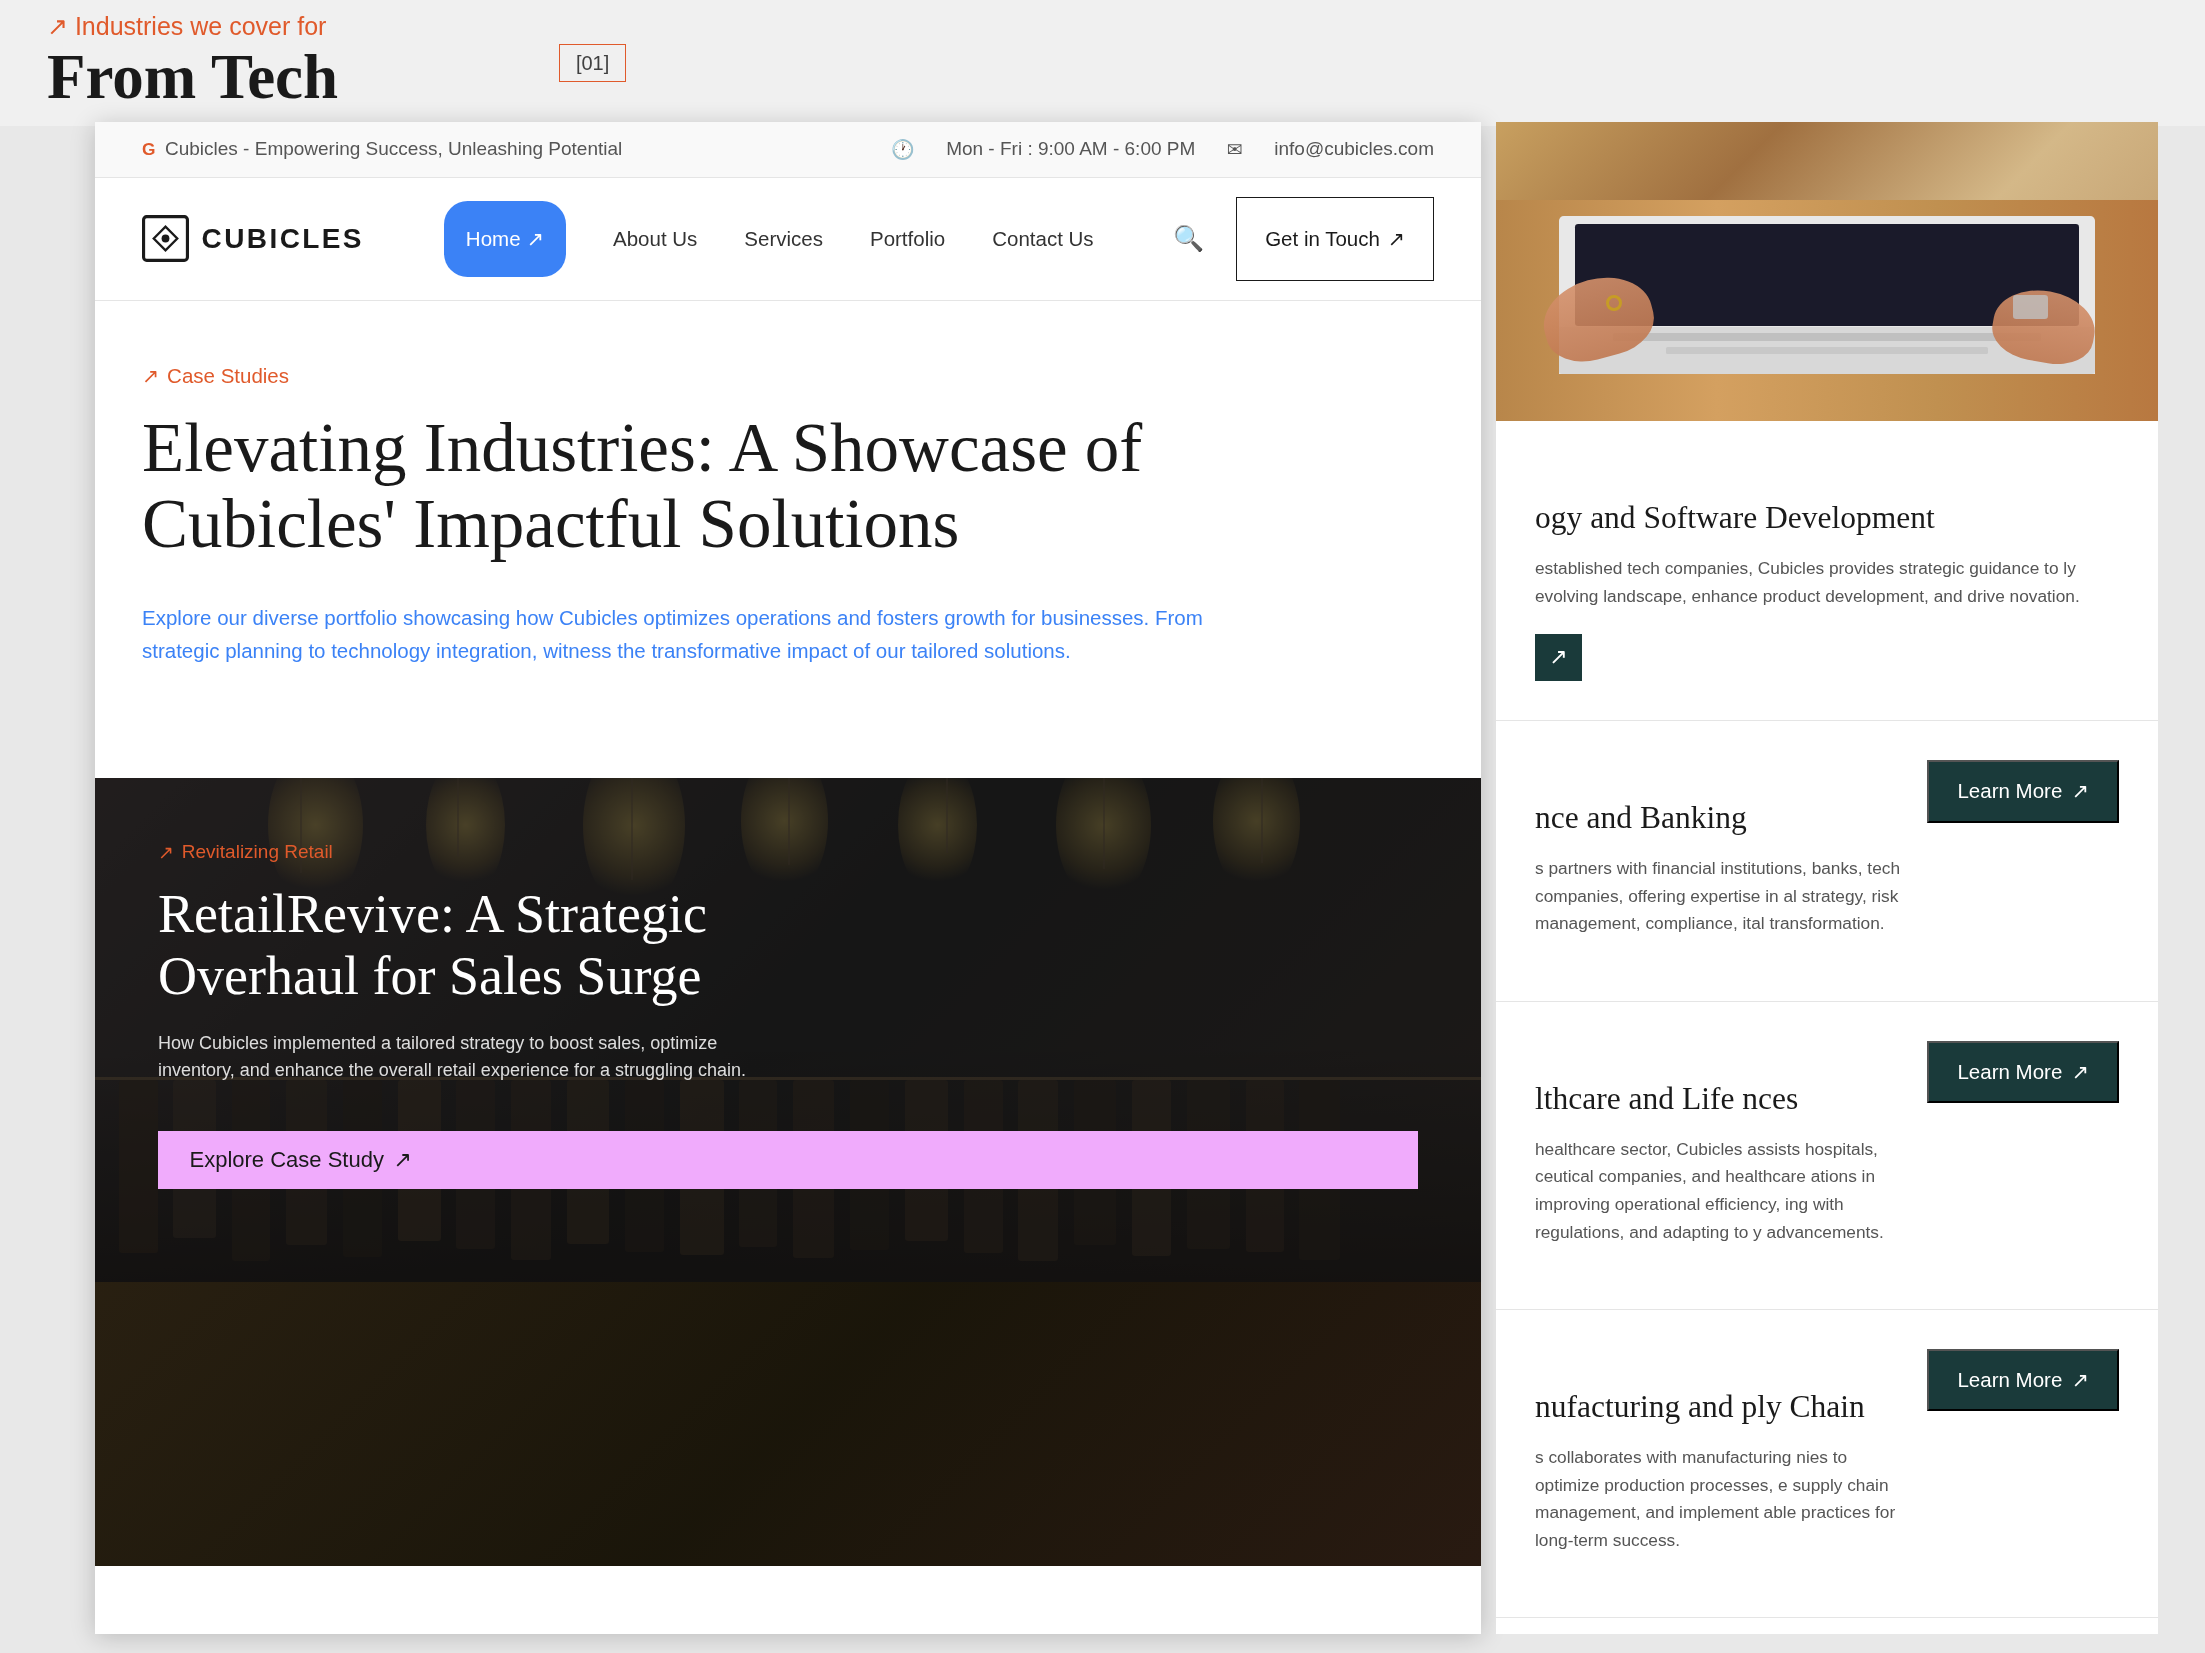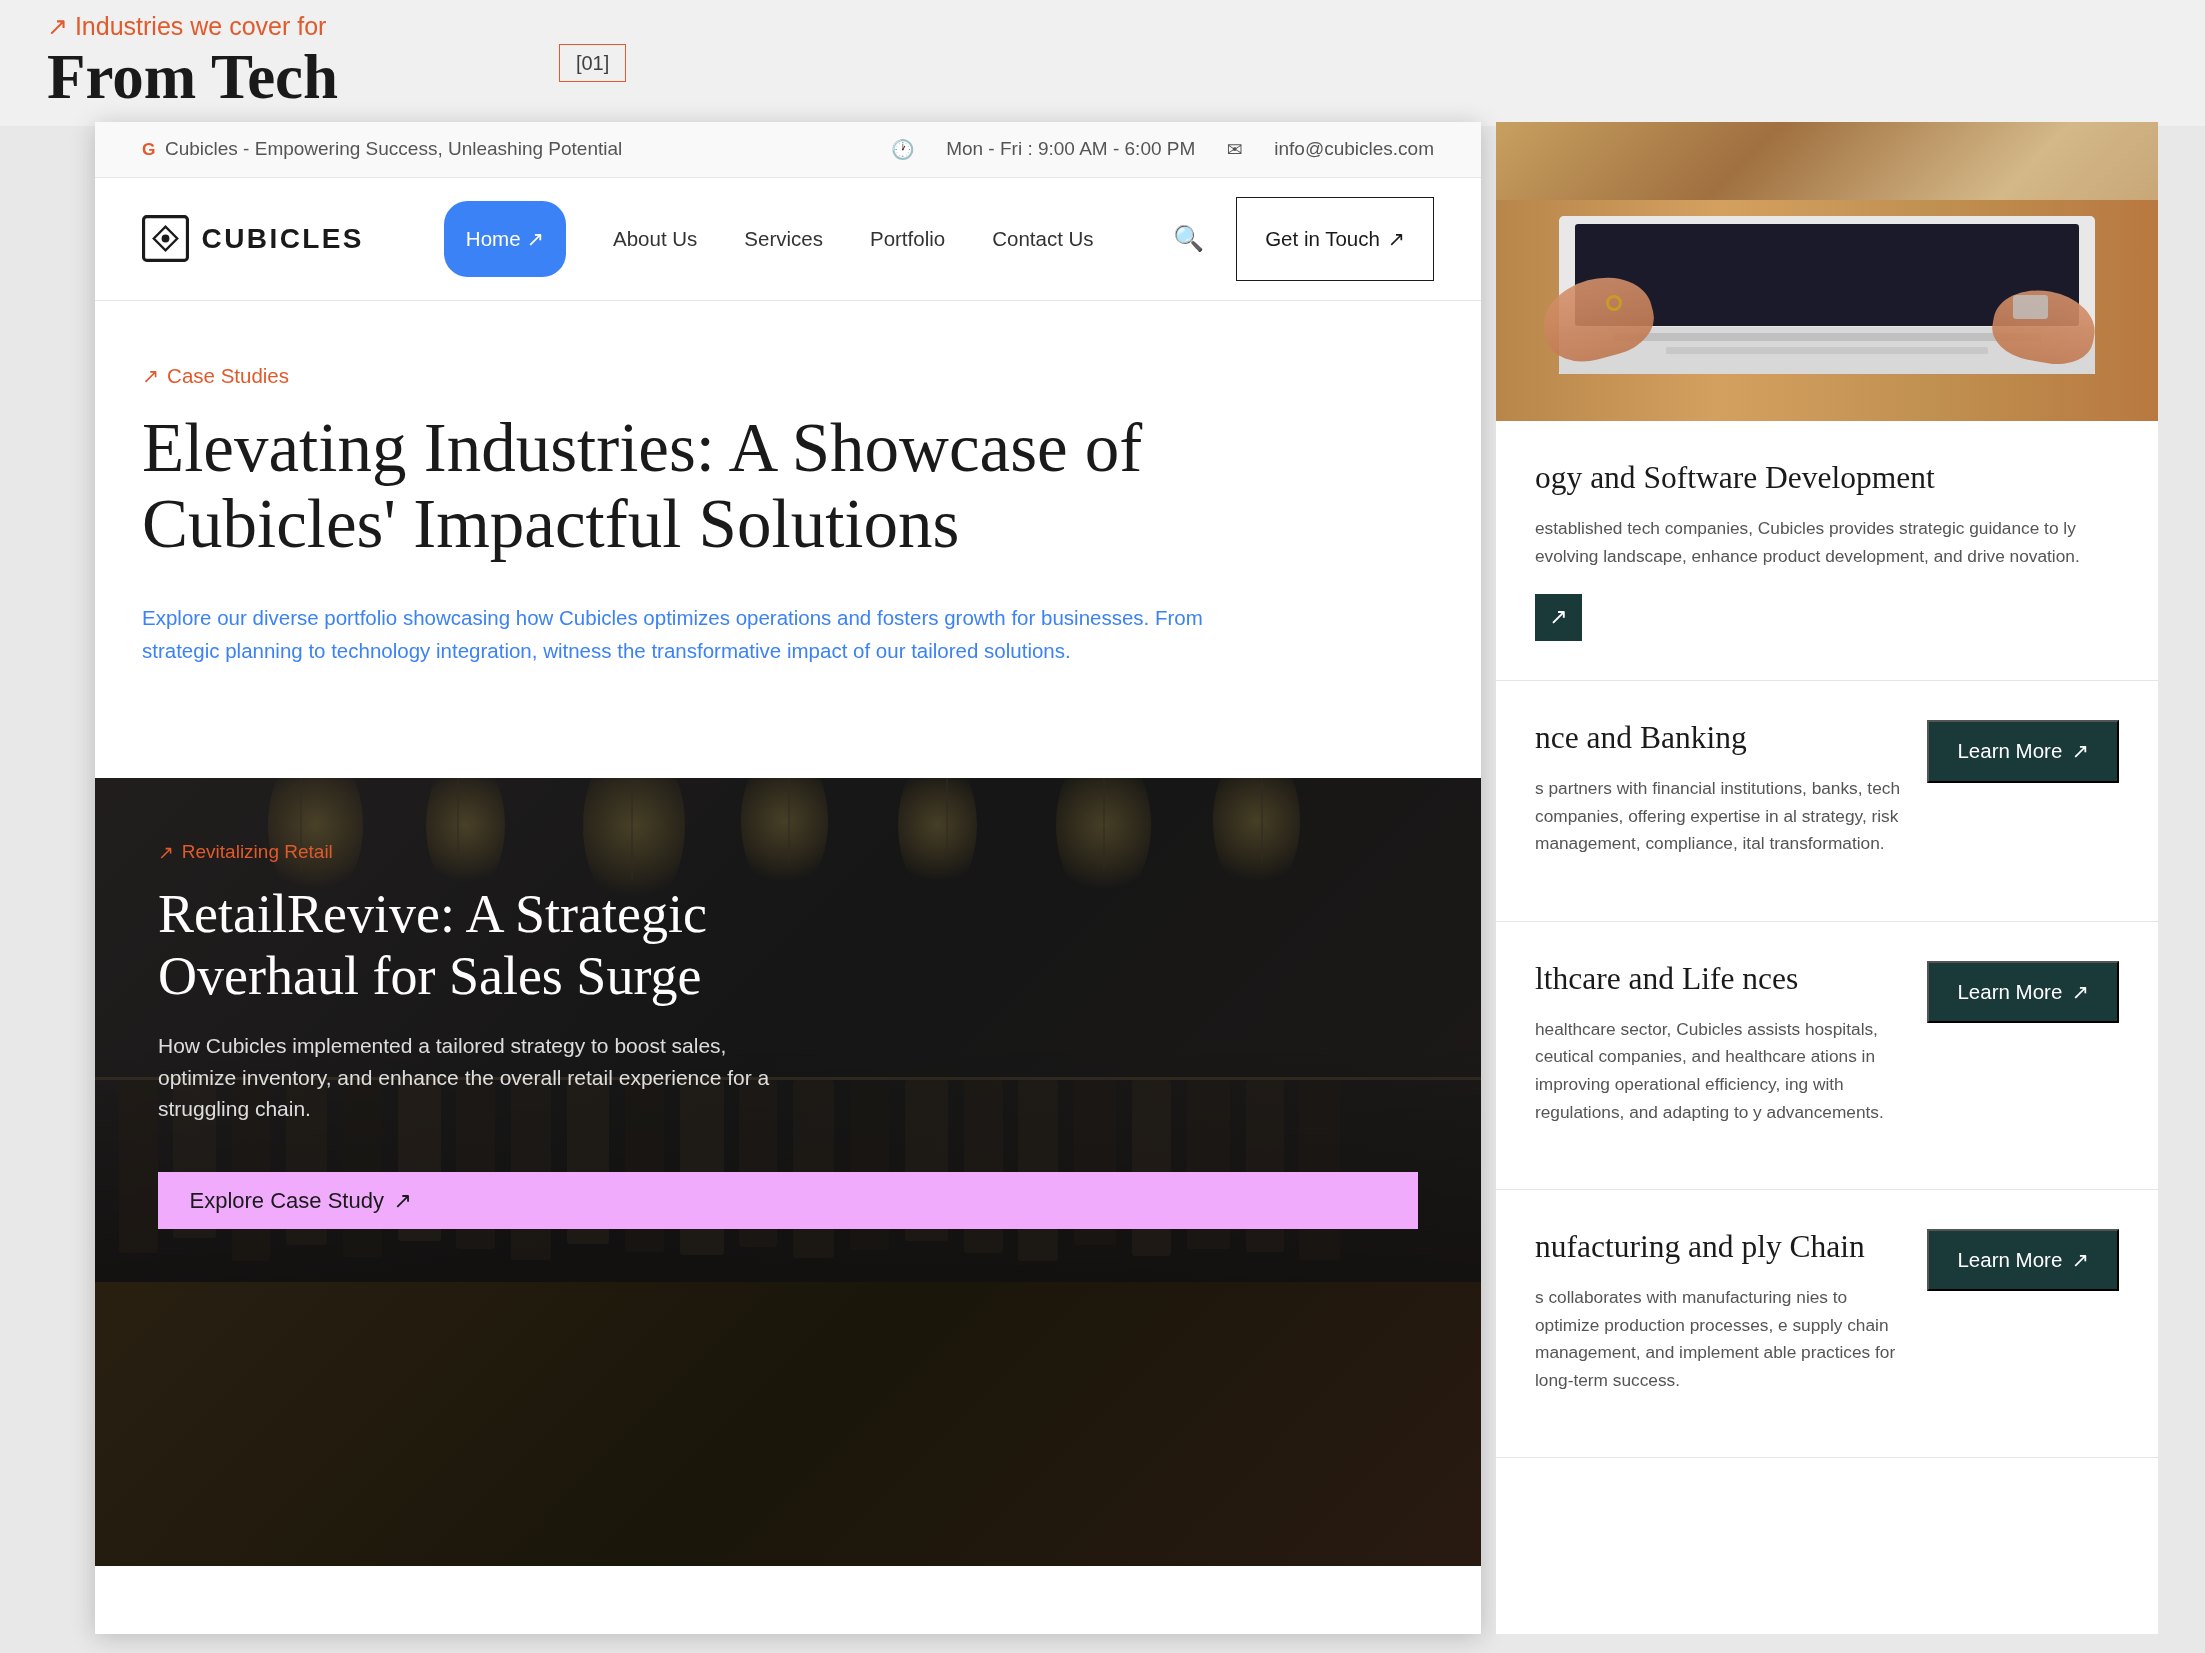--- a/index.html
+++ b/index.html
@@ -256,21 +256,21 @@
       font-size: 54px;
       color: white;
       font-family: 'Georgia', serif;
       font-weight: normal;
       line-height: 1.15;
       max-width: 709px;
       margin-bottom: 23.6px;
     }
 
     .case-study-desc {
-      font-size: 21px;
+      font-size: 18px;
       color: rgba(255,255,255,0.85);
       font-family: sans-serif;
       max-width: 630px;
       line-height: 1.5;
       margin-bottom: 47px;
     }
 
     .explore-btn {
       display: inline-flex;
       align-items: center;
@@ -315,20 +315,21 @@
       border-bottom: 0.8px solid #e5e5e5;
       padding: 39px 39px;
     }
 
     .industry-section-title {
       font-size: 31.5px;
       color: #1a1a1a;
       font-family: 'Georgia', serif;
       font-weight: normal;
       margin-bottom: 19px;
+      margin-top: 40px;
     }
 
     .industry-section-desc {
       font-size: 17.3px;
       color: #555;
       font-family: sans-serif;
       line-height: 1.6;
       margin-bottom: 23.6px;
     }
 

